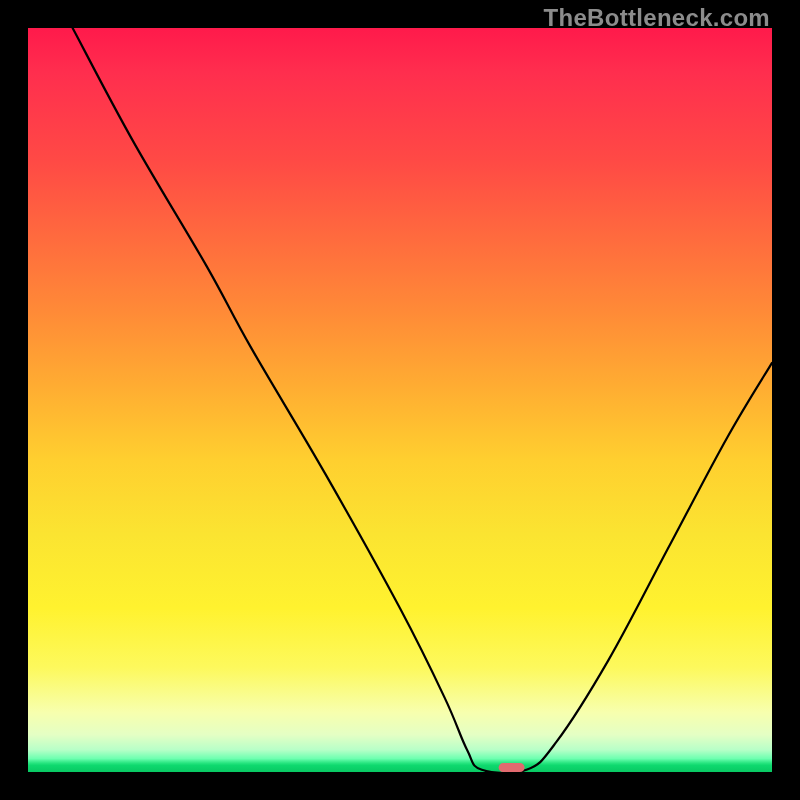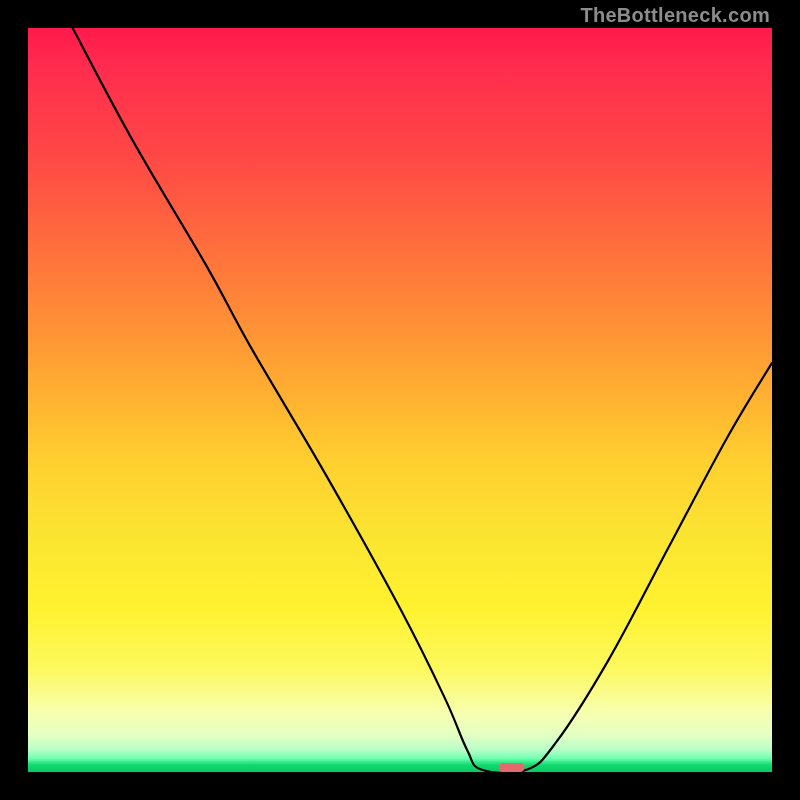--- a/index.html
+++ b/index.html
@@ -51,21 +51,21 @@
       #0fd96e 99.1%,
       #08c963 100%
     );
   }
   
   .attribution {
     position: absolute;
     top: 4px;
     right: 30px;
     color: #8c8c8c;
-    font-size: 20px;
+    font-size: 24px;
     font-weight: 600;
     letter-spacing: 0.3px;
     user-select: none;
   }
   
   svg.curve {
     position: absolute;
     inset: 0;
     width: 100%;
     height: 100%;

